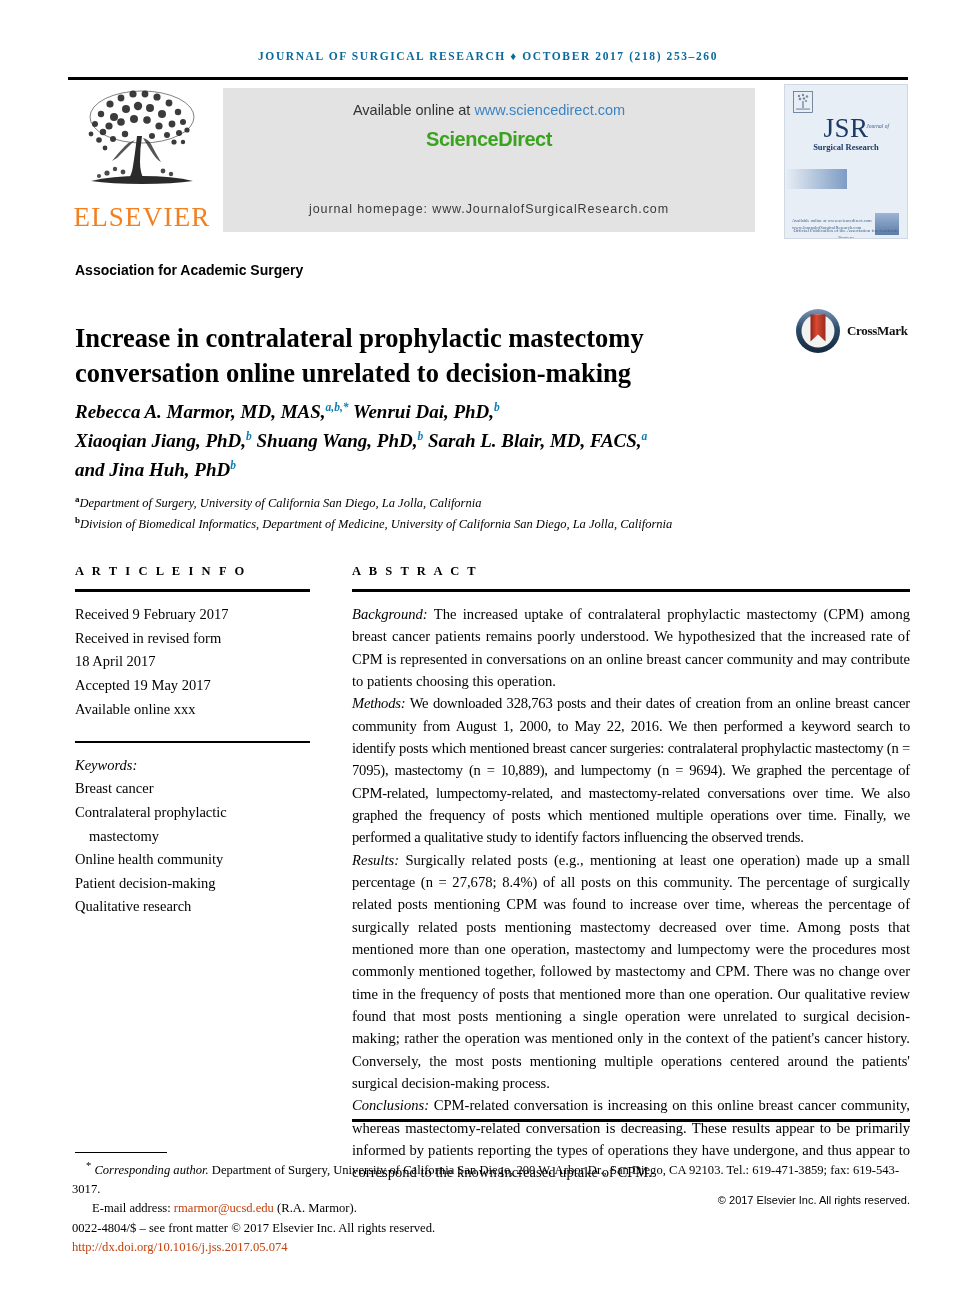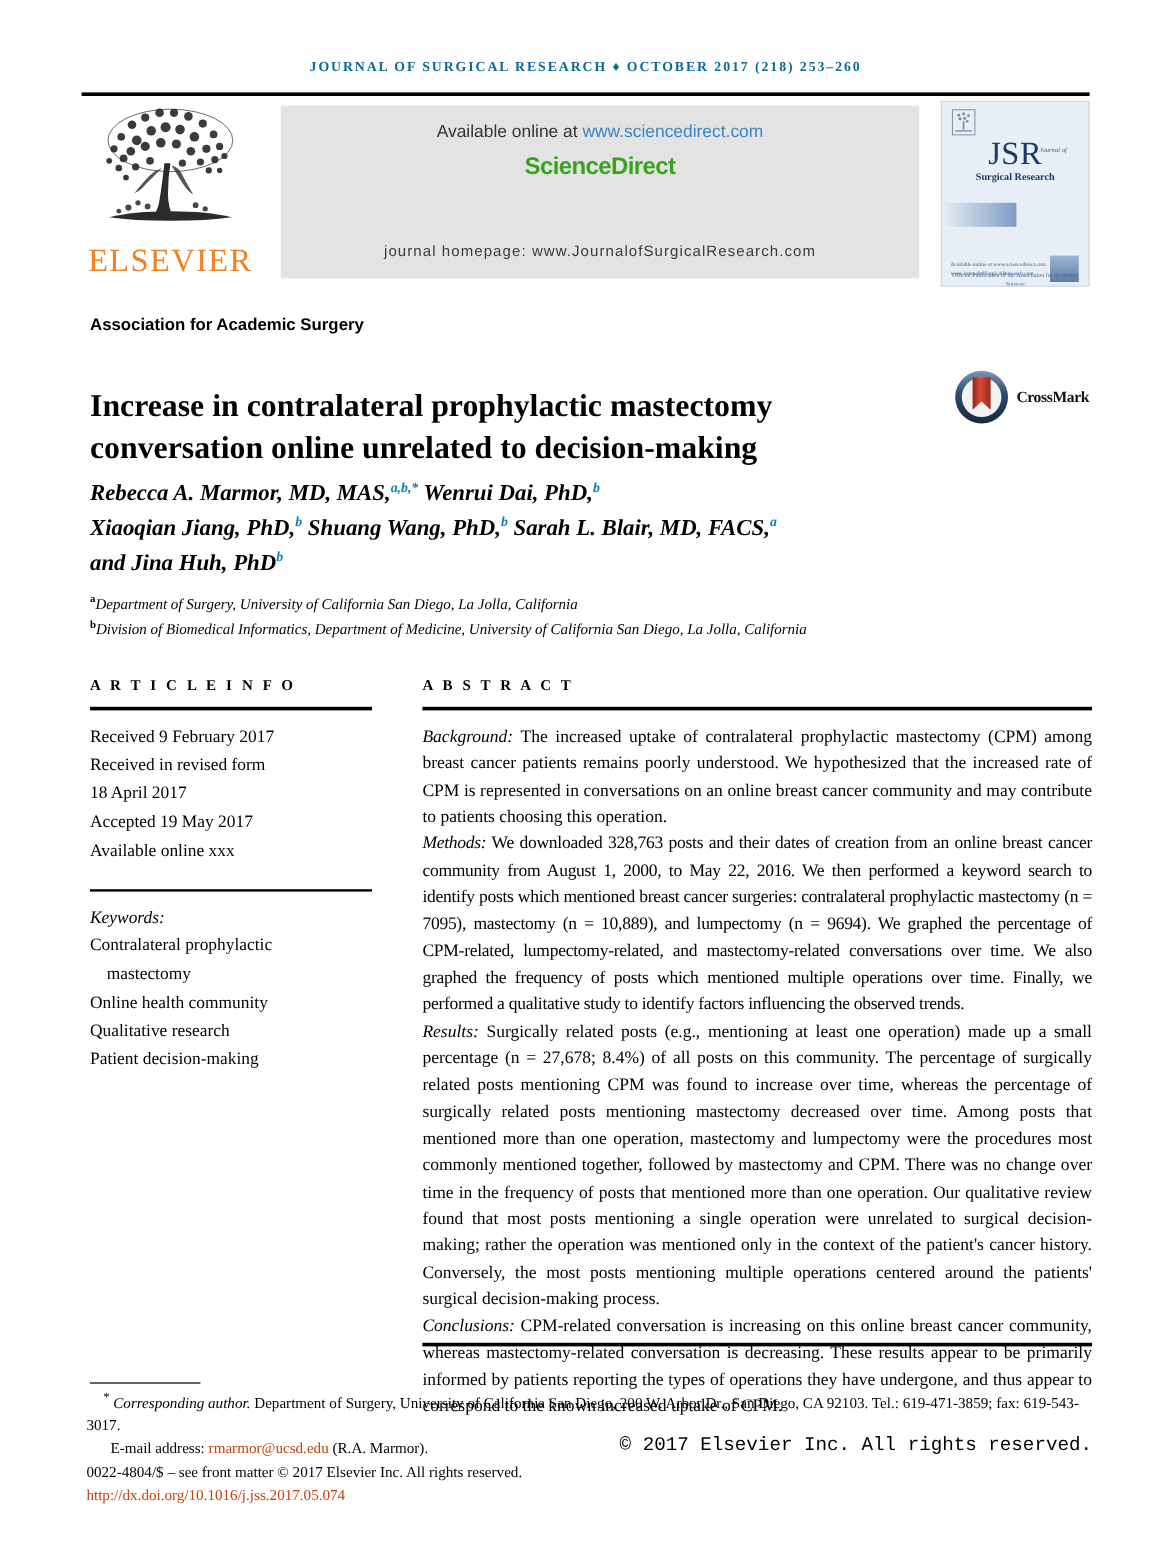--- a/index.html
+++ b/index.html
@@ -68,21 +68,21 @@
     font-family: "Liberation Serif", serif;
     color: #f28021;
     font-size: 27px;
     letter-spacing: 1.2px;
     line-height: 1;
     margin-top: 2px;
     text-align: center;
   }
   .sd-banner {
     position: absolute;
-    left: 166px;
+    left: 155px;
     top: 4px;
     width: 532px;
     height: 144px;
     background: #e3e3e3;
     text-align: center;
   }
   .sd-avail {
     font-family: "Liberation Sans", sans-serif;
     font-size: 14.5px;
     color: #333;
@@ -267,22 +267,22 @@
     font-size: 14.6px;
     line-height: 1.53;
     text-align: justify;
   }
   .abs-body p { margin: 0; }
   .abs-body .lbl { font-style: italic; }
   .abs-body .tight { letter-spacing: -0.22px; }
   .copy {
     margin-top: 8px;
     text-align: right;
-    font-family: Liberation Mono, monospace;
-    font-size: 16px;
+    font-family: Liberation Sans, sans-serif;
+    font-size: 11px;
   }
   .hr-bottom {
     position: absolute;
     top: 1119px;
     left: 352px;
     width: 558px;
     height: 2.5px;
     background: #000;
   }
 
@@ -452,25 +452,26 @@
     <div class="hist">
       <div>Received 9 February 2017</div>
       <div>Received in revised form</div>
       <div>18 April 2017</div>
       <div>Accepted 19 May 2017</div>
       <div>Available online xxx</div>
     </div>
     <div class="hr-left2"></div>
     <div class="kw">
       <div class="ital">Keywords:</div>
+      <div>Breast cancer</div>
       <div>Contralateral prophylactic</div>
       <div class="indent">mastectomy</div>
       <div>Online health community</div>
+      <div>Patient decision-making</div>
       <div>Qualitative research</div>
-      <div>Patient decision-making</div>
     </div>
   </div>
 
   <div class="col-right">
     <div class="sec-head">A B S T R A C T</div>
     <div class="hr-right"></div>
     <div class="abs-body">
       <p><span class="lbl">Background:</span><span> The increased uptake of contralateral prophylactic mastectomy (CPM) among breast cancer patients remains poorly understood. We hypothesized that the increased rate of CPM is represented in conversations on an online breast cancer community and may contribute to patients choosing this operation.</span></p>
       <p class="tight"><span class="lbl">Methods:</span><span> We downloaded 328,763 posts and their dates of creation from an online breast cancer community from August 1, 2000, to May 22, 2016. We then performed a keyword search to identify posts which mentioned breast cancer surgeries: contralateral prophylactic mastectomy (n = 7095), mastectomy (n = 10,889), and lumpectomy (n = 9694). We graphed the percentage of CPM-related, lumpectomy-related, and mastectomy-related conversations over time. We also graphed the frequency of posts which mentioned multiple operations over time. Finally, we performed a qualitative study to identify factors influencing the observed trends.</span></p>
       <p><span class="lbl">Results:</span><span> Surgically related posts (e.g., mentioning at least one operation) made up a small percentage (n = 27,678; 8.4%) of all posts on this community. The percentage of surgically related posts mentioning CPM was found to increase over time, whereas the percentage of surgically related posts mentioning mastectomy decreased over time. Among posts that mentioned more than one operation, mastectomy and lumpectomy were the procedures most commonly mentioned together, followed by mastectomy and CPM. There was no change over time in the frequency of posts that mentioned more than one operation. Our qualitative review found that most posts mentioning a single operation were unrelated to surgical decision-making; rather the operation was mentioned only in the context of the patient's cancer history. Conversely, the most posts mentioning multiple operations centered around the patients' surgical decision-making process.</span></p>

